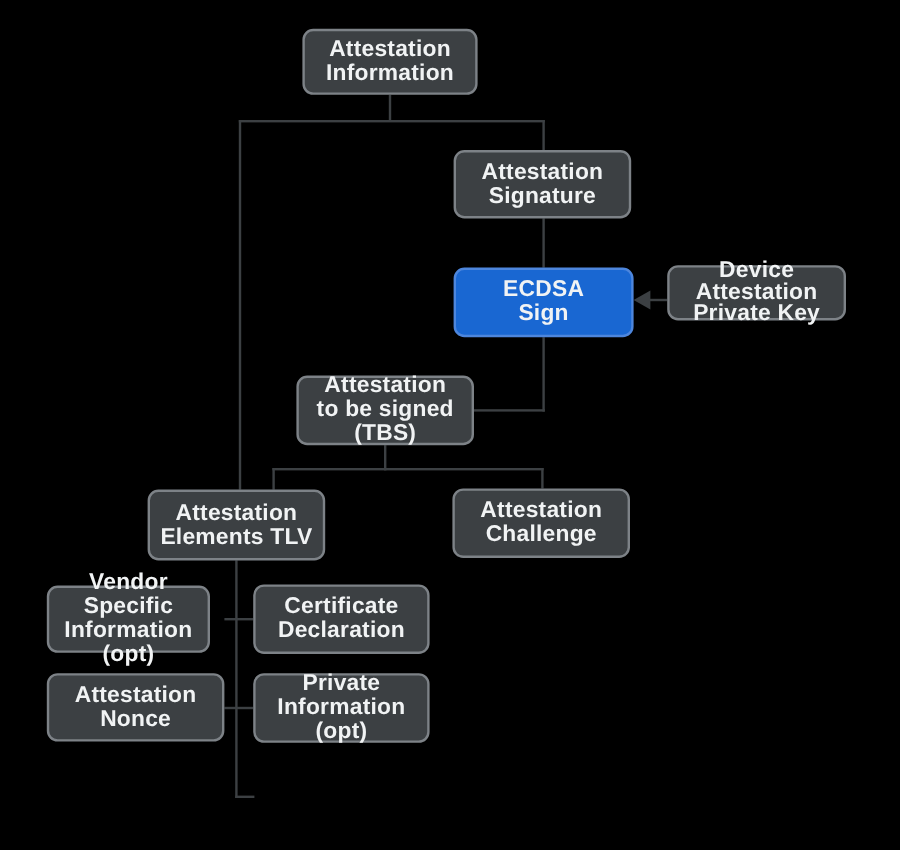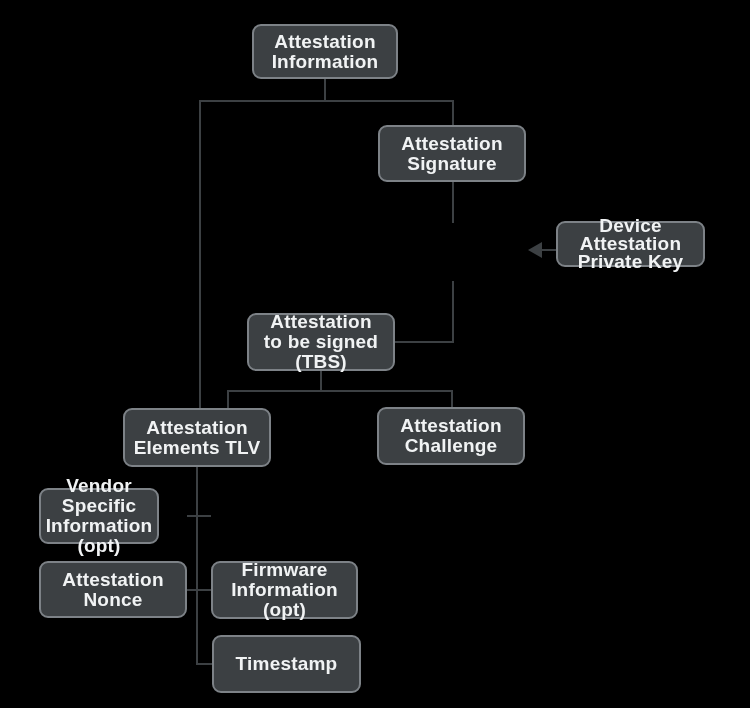--- a/index.html
+++ b/index.html
@@ -77,39 +77,42 @@
   <div class="edge h" style="left:196px;top:663px;width:16px"></div>
   <div class="edge h" style="left:541px;top:249px;width:15px"></div>
   <div class="arrow-left" style="left:528px;top:242px"></div>
 
   <div class="node" style="left:252px;top:24px;width:146px;height:55px">Attestation
 Information</div>
 
   <div class="node" style="left:378px;top:125px;width:148px;height:57px">Attestation
 Signature</div>
 
+  <div class="node highlight" style="left:378px;top:223px;width:150px;height:58px">ECDSA
+Sign</div>
 
   <div class="node tight" style="left:556px;top:221px;width:149px;height:46px">Device
 Attestation
 Private Key</div>
 
   <div class="node" style="left:247px;top:313px;width:148px;height:58px">Attestation
 to be signed (TBS)</div>
 
   <div class="node" style="left:123px;top:408px;width:148px;height:59px">Attestation
 Elements TLV</div>
 
   <div class="node" style="left:377px;top:407px;width:148px;height:58px">Attestation
 Challenge</div>
 
-  <div class="node" style="left:39px;top:488px;width:120px;height:56px">Vendor Specific
+  <div class="node" style="left:39px;top:488px;width:136px;height:56px">Vendor Specific
 Information (opt)</div>
 
+  <div class="node" style="left:211px;top:487px;width:147px;height:58px">Certificate
+Declaration</div>
 
   <div class="node" style="left:39px;top:561px;width:148px;height:57px">Attestation
 Nonce</div>
 
-  <div class="node" style="left:211px;top:561px;width:147px;height:58px">Firmware
+  <div class="node" style="left:211px;top:561px;width:147px;height:58px">Private
 Information (opt)</div>
 
-  <div class="node" style="left:212px;top:635px;width:149px;height:58px">Timestamp</div>
 
 </div>
 
 </body></html>

